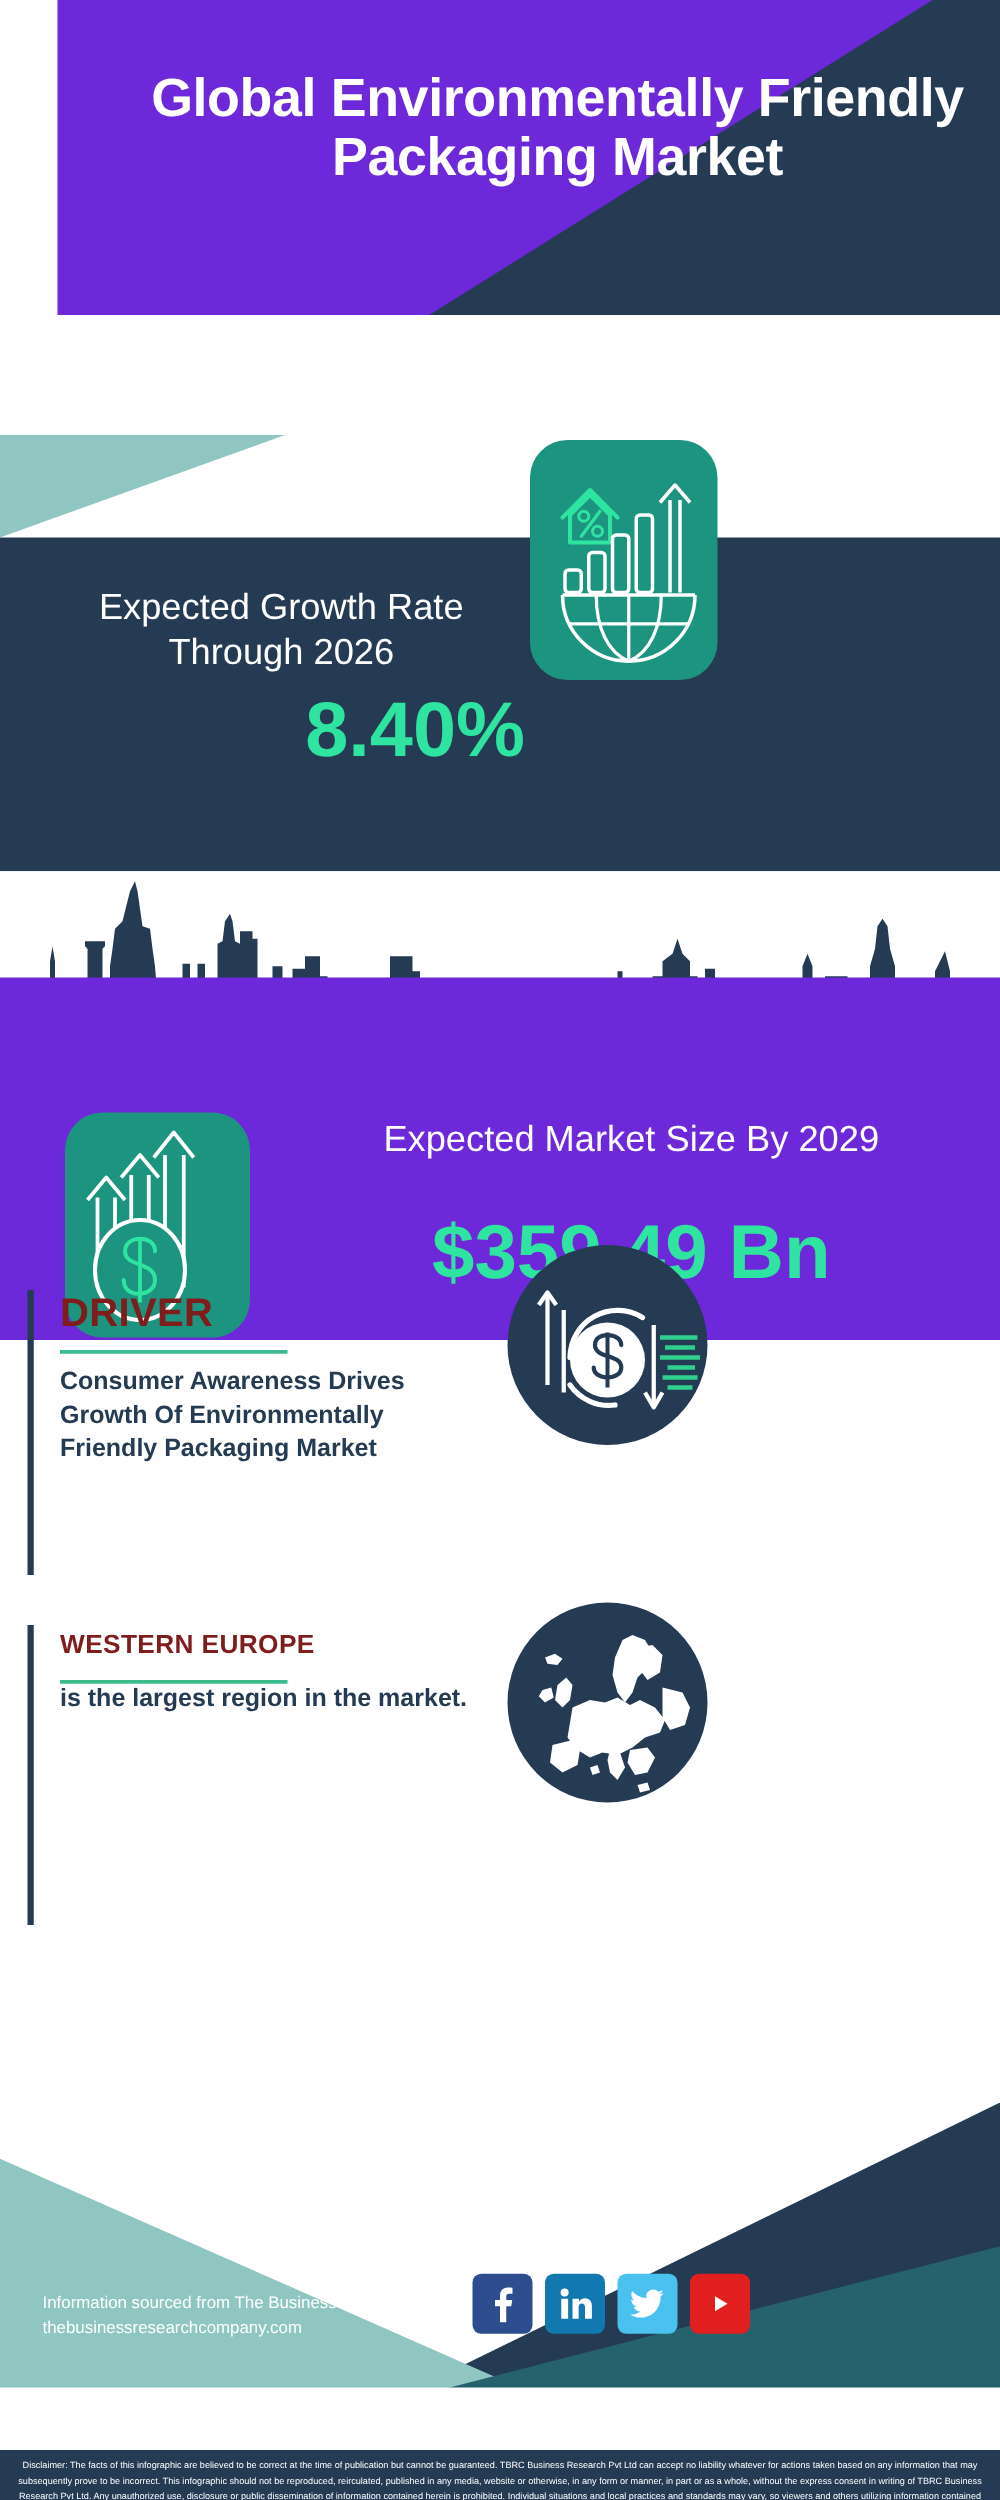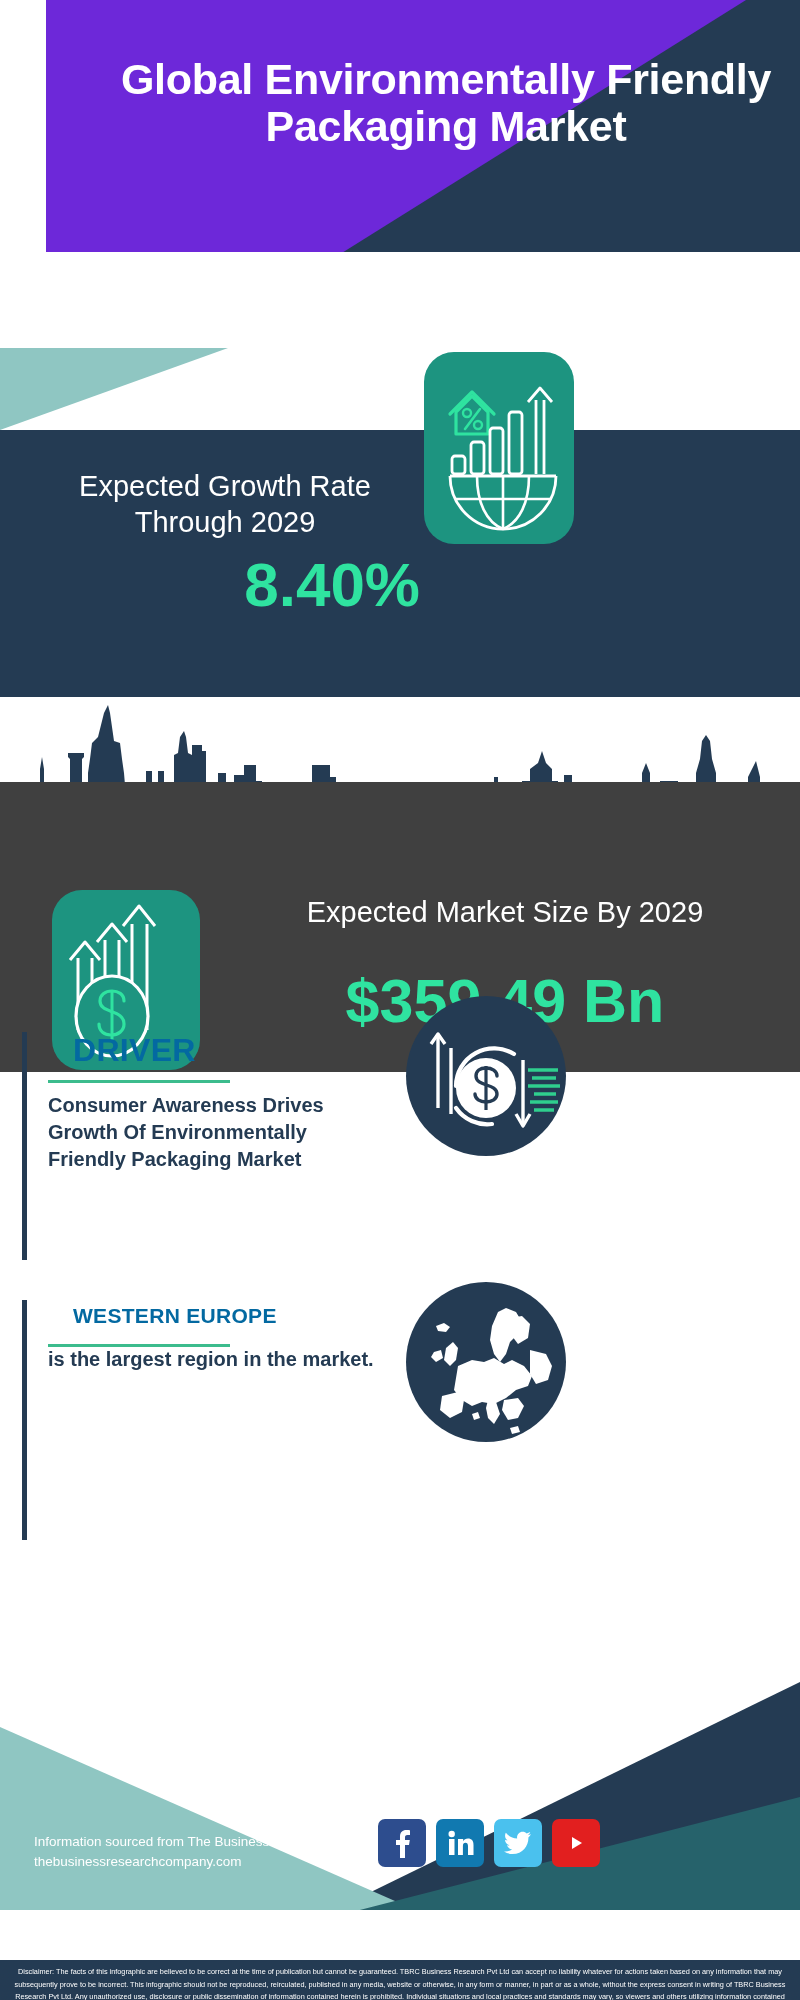--- a/index.html
+++ b/index.html
@@ -67,21 +67,21 @@
   
   .skyline-wrap {
     position:absolute; left:0; top:697px; width:800px; height:160px;
     background:#ffffff; overflow:hidden;
   }
   .skyline-wrap svg { display:block; }
 
   
   .market {
     position:absolute; left:0; top:782px; width:800px; height:290px;
-    background:#404040;
+    background:#6d28d9;
   }
   .market .m-icon { position:absolute; left:52px; top:108px; }
   .market .m-icon .icon-box { width:148px; height:180px; }
   .market .m-label {
     position:absolute; left:230px; top:112px; width:550px;
     text-align:center; color:#ffffff;
     font-size:29px; line-height:37px;
   }
   .market .m-value {
     position:absolute; left:230px; top:183px; width:550px;
@@ -94,23 +94,22 @@
     position:absolute; left:0; top:1072px; width:800px; height:560px;
     background:#ffffff;
   }
   .card { position:absolute; }
   .card .bar {
     position:absolute; left:0; top:0; width:5px; height:100%;
     background:#243b53;
   }
   .card .c-title {
     position:absolute; left:26px; top:-6px;
-    font-size:32px; line-height:40px; font-weight:bold; color:#0369a1;
+    font-size:32px; line-height:40px; font-weight:bold; color:#7f1d1d;
     letter-spacing:0.3px;
-    margin-left:25px;
   }
   .card .c-rule {
     position:absolute; left:26px; width:182px; height:3px; background:#3cbc8d;
   }
   .card .c-body {
     position:absolute; left:26px;
     font-size:20px; line-height:27px; font-weight:bold; color:#243b53;
   }
   .card .c-icon { position:absolute; }
   .circle-icon {
@@ -183,21 +182,21 @@
 <body>
 
 <div class="header">
   <div class="diag-dark"></div>
   <div class="title">Global Environmentally Friendly Packaging Market</div>
 </div>
 <div class="white-band"></div>
 <div class="teal-tri"></div>
 
 <div class="growth">
-  <div class="g-label">Expected Growth Rate Through 2029</div>
+  <div class="g-label">Expected Growth Rate Through 2026</div>
   <div class="g-value">8.40%</div>
 
   <div class="g-icon">
     <div class="icon-box">
       <svg width="150" height="192" viewBox="0 0 150 192" fill="none">
 
         <path d="M32 60 L48 44 L64 60 L64 82 L32 82 Z" stroke="#2fe3a0" stroke-width="3.2" fill="none" stroke-linejoin="round"></path>
         <path d="M26 62 L48 40 L70 62" stroke="#2fe3a0" stroke-width="3.2" fill="none" stroke-linecap="round" stroke-linejoin="round"></path>
         <circle cx="43" cy="61" r="4" stroke="#2fe3a0" stroke-width="2.4" fill="none"></circle>
         <circle cx="54" cy="73" r="4" stroke="#2fe3a0" stroke-width="2.4" fill="none"></circle>

